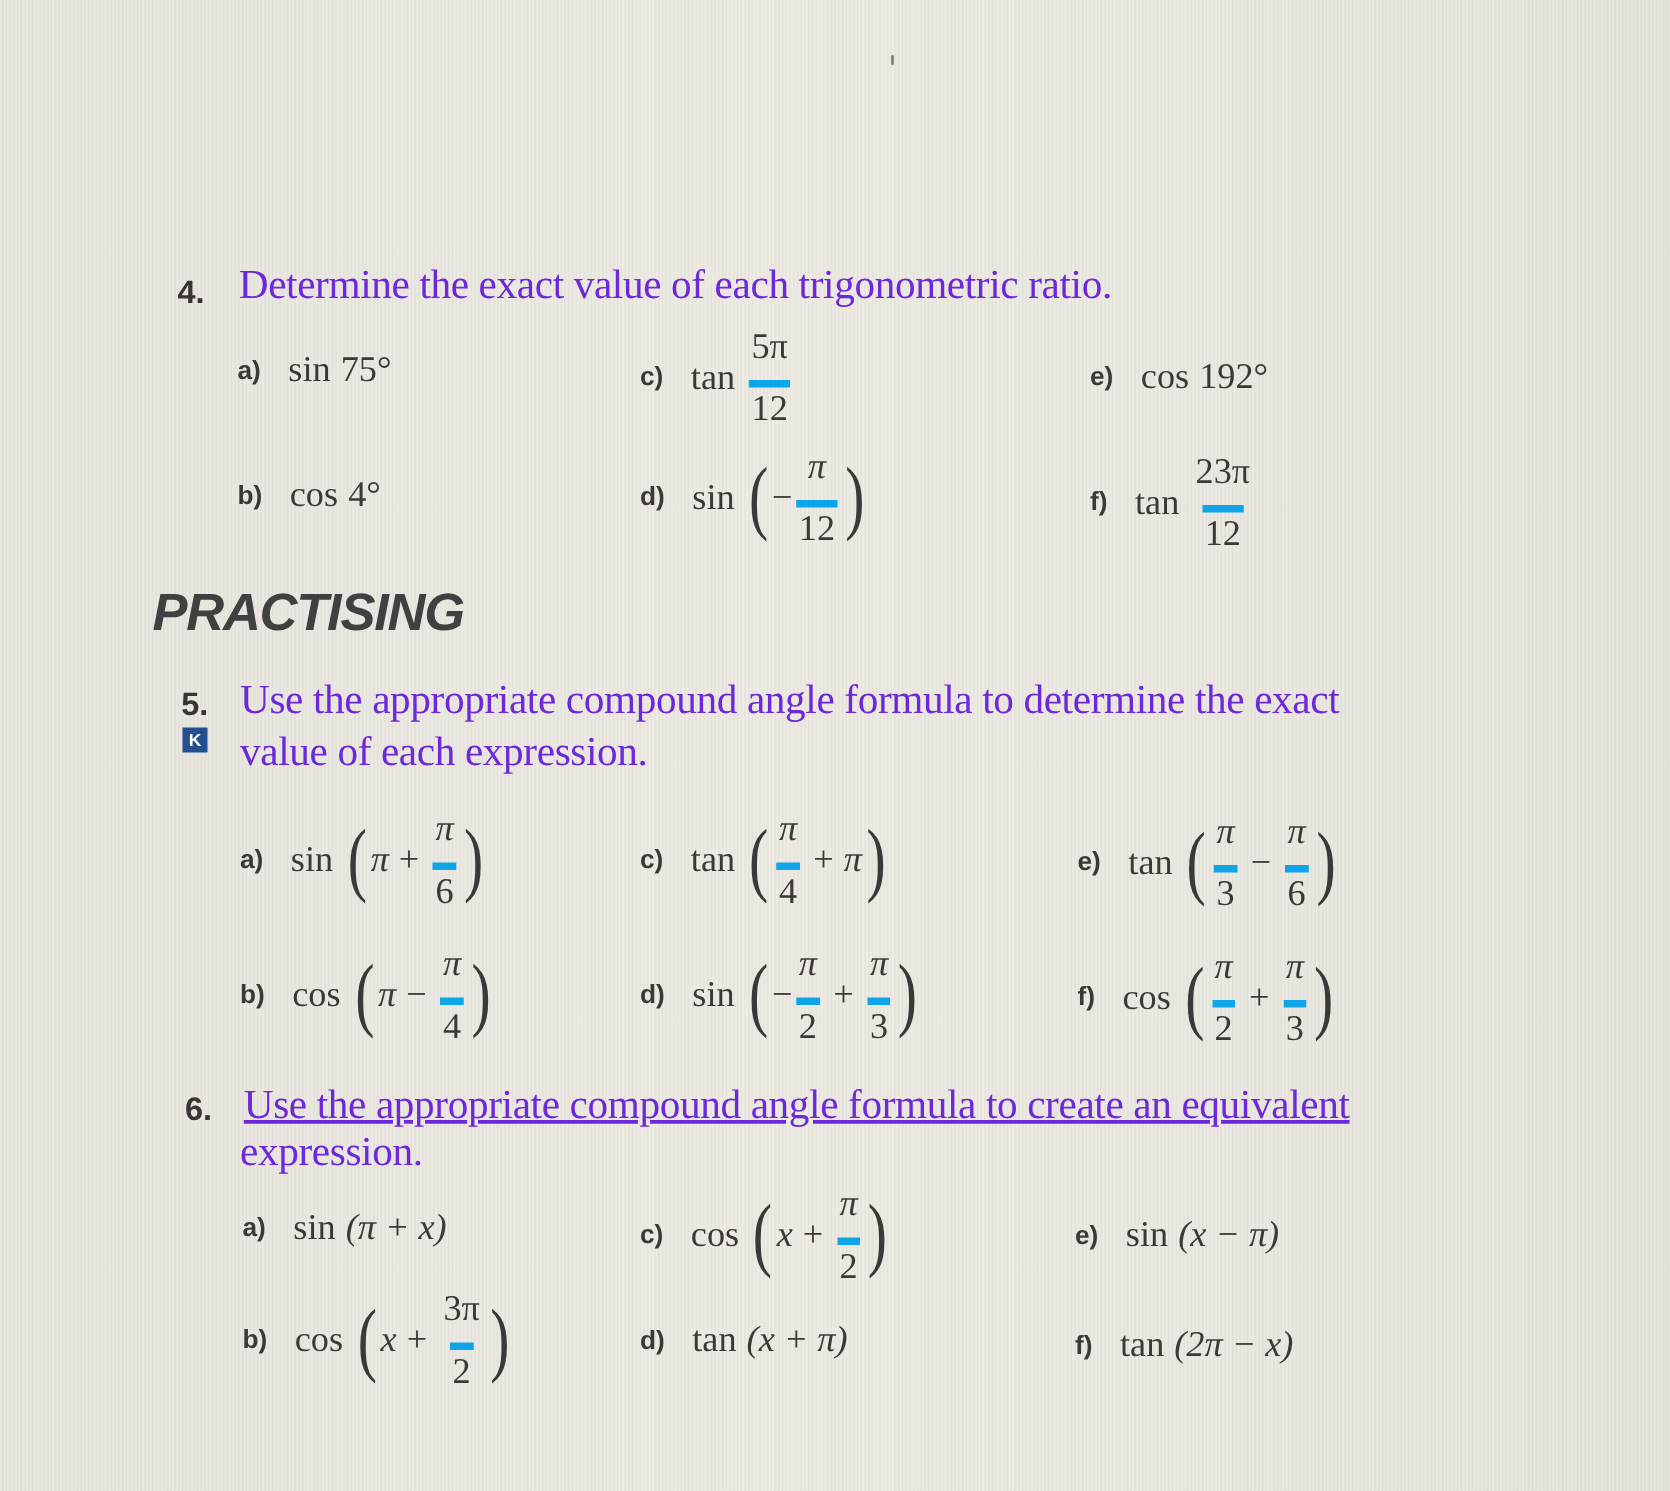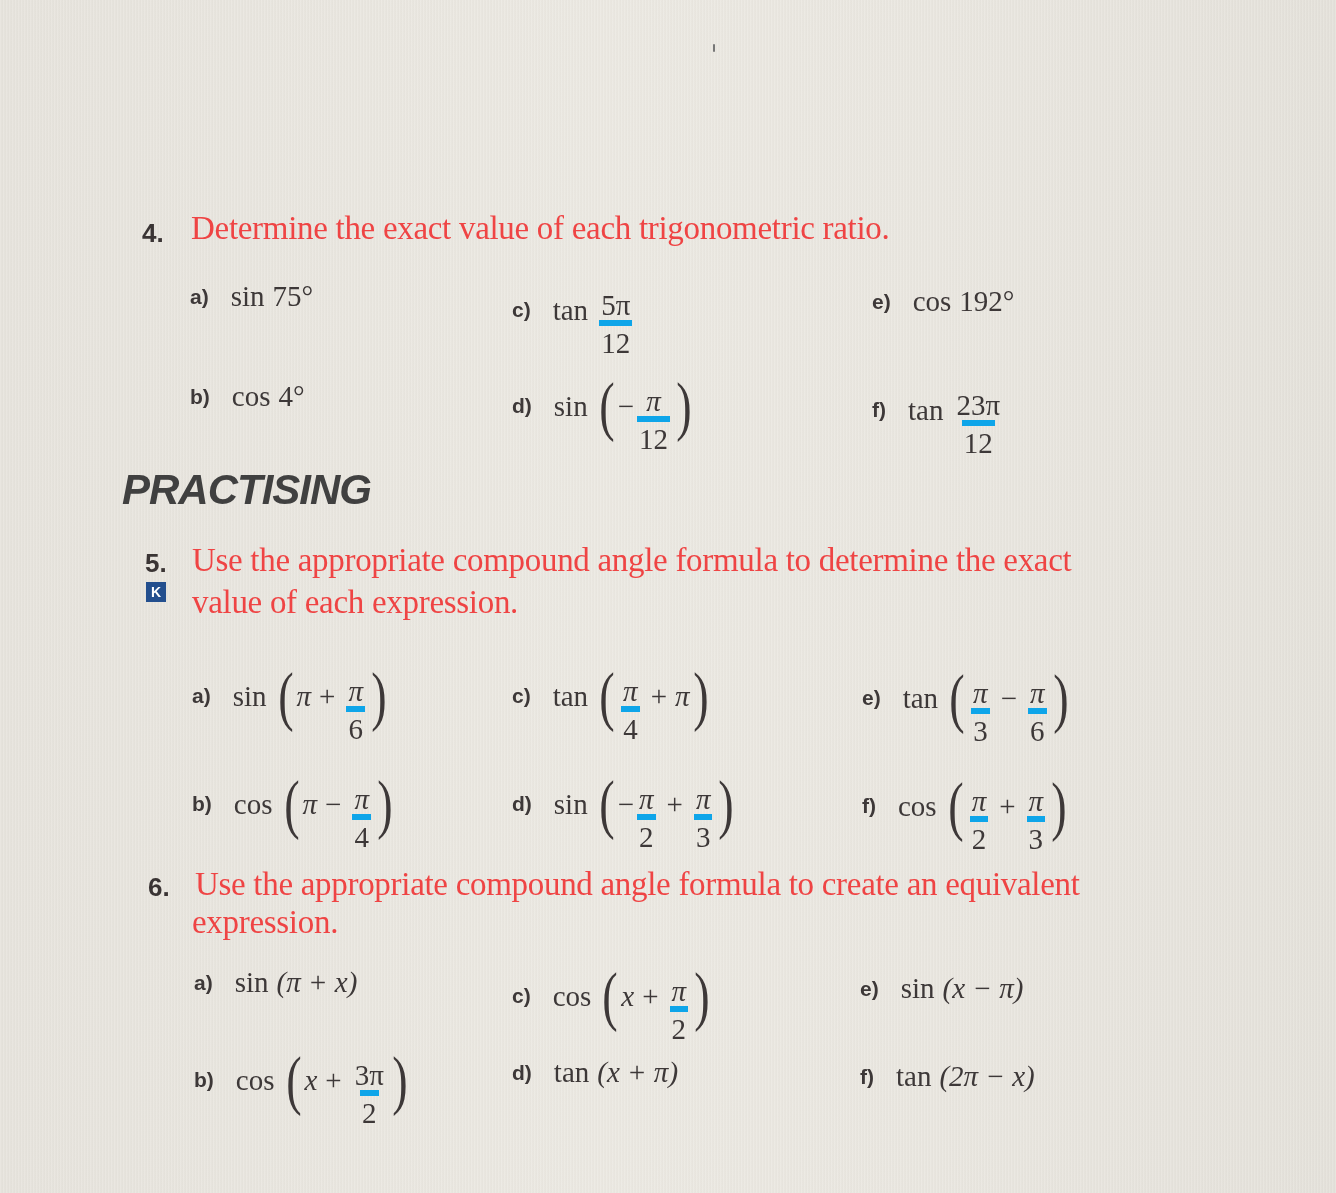--- a/index.html
+++ b/index.html
@@ -11,35 +11,35 @@
     position:relative;
   }
   .texture {
     position:absolute; inset:0;
     background: repeating-linear-gradient(90deg, rgba(255,255,255,0.12) 0px, rgba(255,255,255,0.12) 1px, rgba(0,0,0,0.025) 2px, rgba(0,0,0,0) 3px);
     pointer-events:none;
   }
   .speck { position:absolute; left:713px; top:44px; width:2px; height:8px; background:#777; border-radius:1px; }
   .abs { position:absolute; }
   .qnum { font-family:"Liberation Sans", sans-serif; font-weight:bold; font-size:26px; color:#3a3434; }
-  .qtext { font-size:33px; letter-spacing:-0.3px; color:#ef4444; }
+  .qtext { font-size:33px; letter-spacing:-0.3px; color:#6d28d9; }
   .heading {
     font-family:"Liberation Sans", sans-serif; font-style:italic; font-weight:bold;
     font-size:42px; color:#404040; letter-spacing:-1px;
   }
   .kbadge {
     width:20px; height:20px; background:#234f8e; color:#fff;
     font-family:"Liberation Sans", sans-serif; font-size:14px; font-weight:bold;
     display:flex; align-items:center; justify-content:center;
   }
   .item { display:flex; align-items:center; font-size:29px; color:#3d3838; white-space:nowrap; }
   .lbl { font-family:"Liberation Sans", sans-serif; font-weight:bold; font-size:21px; margin-right:22px; color:#3d3838; }
   .fn { margin-right:8px; }
   .frac { display:inline-flex; flex-direction:column; align-items:center; vertical-align:middle; margin:0 3px; line-height:1.05; }
-  .frac .num { padding:0 2px 0;margin-top:28px; }
+  .frac .num { padding:0 2px 12px; }
   .frac .den { border-top:6px solid #0ea5e9; padding:2px 2px 0; }
   .paren { font-size:66px; font-weight:200; transform:scaleX(0.7); display:inline-block; line-height:1; color:#3d3838; }
   .op { margin:0 8px; }
   .var { font-style:italic; }
 </style>
 </head>
 <body>
 
 <div class="texture"></div>
 <div class="speck"></div>
@@ -174,21 +174,21 @@
   </span>
   <span class="op">+</span>
   <span class="frac">
     <span class="num var">π</span>
     <span class="den">3</span>
   </span>
   <span class="paren">)</span>
 </div>
 
 <div class="abs qnum" style="left:148px; top:872px;">6.</div>
-<div class="abs qtext" style="left:195px; top:866px;">Use the appropriate compound angle formula to create an equivalent</div>
+<div class="abs qtext" style="left:195px; top:866px;text-decoration:underline;">Use the appropriate compound angle formula to create an equivalent</div>
 <div class="abs qtext" style="left:192px; top:904px;">expression.</div>
 
 <div class="abs item" style="left:194px; top:966px;">
   <span class="lbl">a)</span>
   <span class="fn">sin</span>
   <span class="var">(π + x)</span>
 </div>
 <div class="abs item" style="left:194px; top:1032px;">
   <span class="lbl">b)</span>
   <span class="fn">cos</span>

